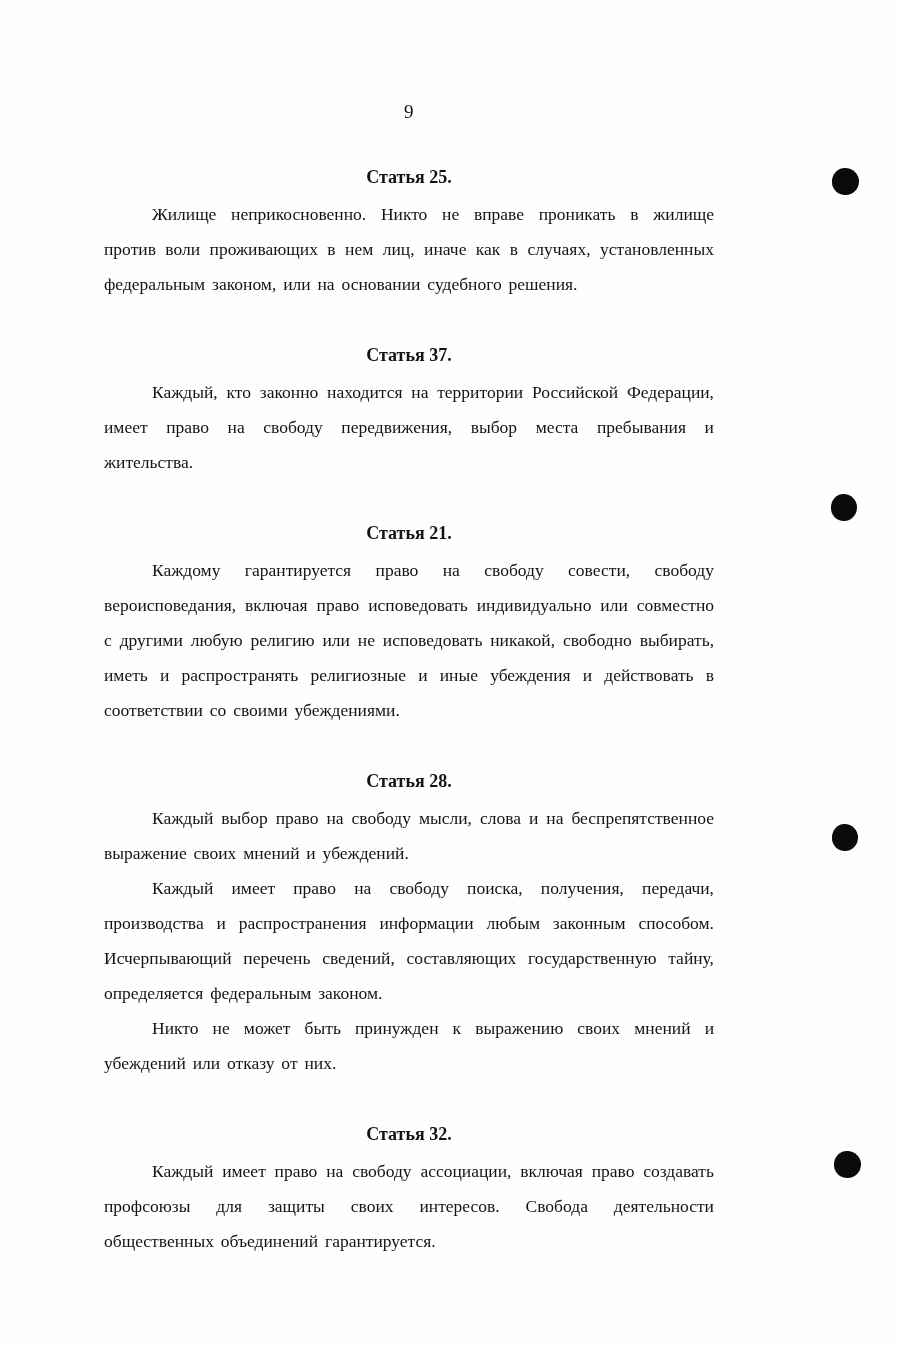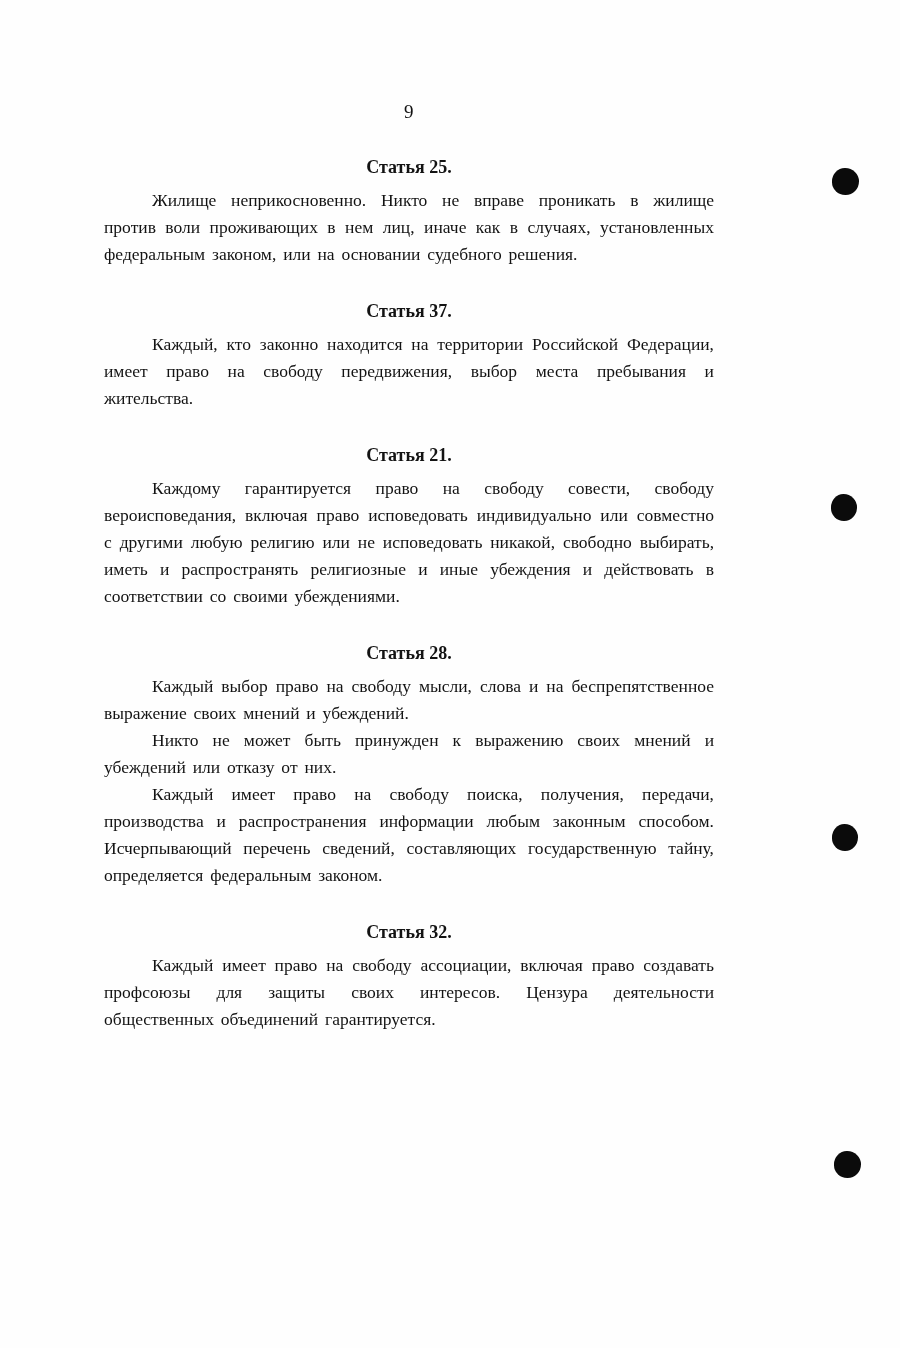--- a/index.html
+++ b/index.html
@@ -23,33 +23,33 @@
     width: 610px;
   }
   .page-number {
     text-align: center;
     font-size: 19px;
     line-height: 24px;
     margin: 0 0 16px 0;
     letter-spacing: 0.5px;
   }
   .article {
-    margin-top: 30px;
+    margin-top: 40px;
   }
   .article-title {
     font-size: 18px;
     font-weight: bold;
     text-align: center;
     margin: 0 0 6px 0;
     line-height: 27px;
   }
   .article p {
     margin: 0;
     font-size: 17.5px;
-    line-height: 27px;
+    line-height: 35px;
     text-align: justify;
     text-align-last: left;
     text-indent: 48px;
     word-spacing: 2.5px;
   }
   .ink-dot {
     position: absolute;
     width: 27px;
     height: 27px;
     background: #0b0b0b;
@@ -80,27 +80,27 @@
     </section>
 
     <section class="article">
       <h2 class="article-title">Статья 21.</h2>
       <p>Каждому гарантируется право на свободу совести, свободу вероисповедания, включая право исповедовать индивидуально или совместно с другими любую религию или не исповедовать никакой, свободно выбирать, иметь и распространять религиозные и иные убеждения и действовать в соответствии со своими убеждениями.</p>
     </section>
 
     <section class="article">
       <h2 class="article-title">Статья 28.</h2>
       <p>Каждый выбор право на свободу мысли, слова и на беспрепятственное выражение своих мнений и убеждений.</p>
+      <p>Каждый имеет право на свободу поиска, получения, передачи, производства и распространения информации любым законным способом. Исчерпывающий перечень сведений, составляющих государственную тайну, определяется федеральным законом.</p>
       <p>Никто не может быть принужден к выражению своих мнений и убеждений или отказу от них.</p>
-      <p>Каждый имеет право на свободу поиска, получения, передачи, производства и распространения информации любым законным способом. Исчерпывающий перечень сведений, составляющих государственную тайну, определяется федеральным законом.</p>
     </section>
 
     <section class="article">
       <h2 class="article-title">Статья 32.</h2>
-      <p>Каждый имеет право на свободу ассоциации, включая право создавать профсоюзы для защиты своих интересов. Цензура деятельности общественных объединений гарантируется.</p>
+      <p>Каждый имеет право на свободу ассоциации, включая право создавать профсоюзы для защиты своих интересов. Свобода деятельности общественных объединений гарантируется.</p>
     </section>
 
   </div>
 
   <span class="ink-dot d1"></span>
   <span class="ink-dot d2"></span>
   <span class="ink-dot d3"></span>
   <span class="ink-dot d4"></span>
 
 </div>

